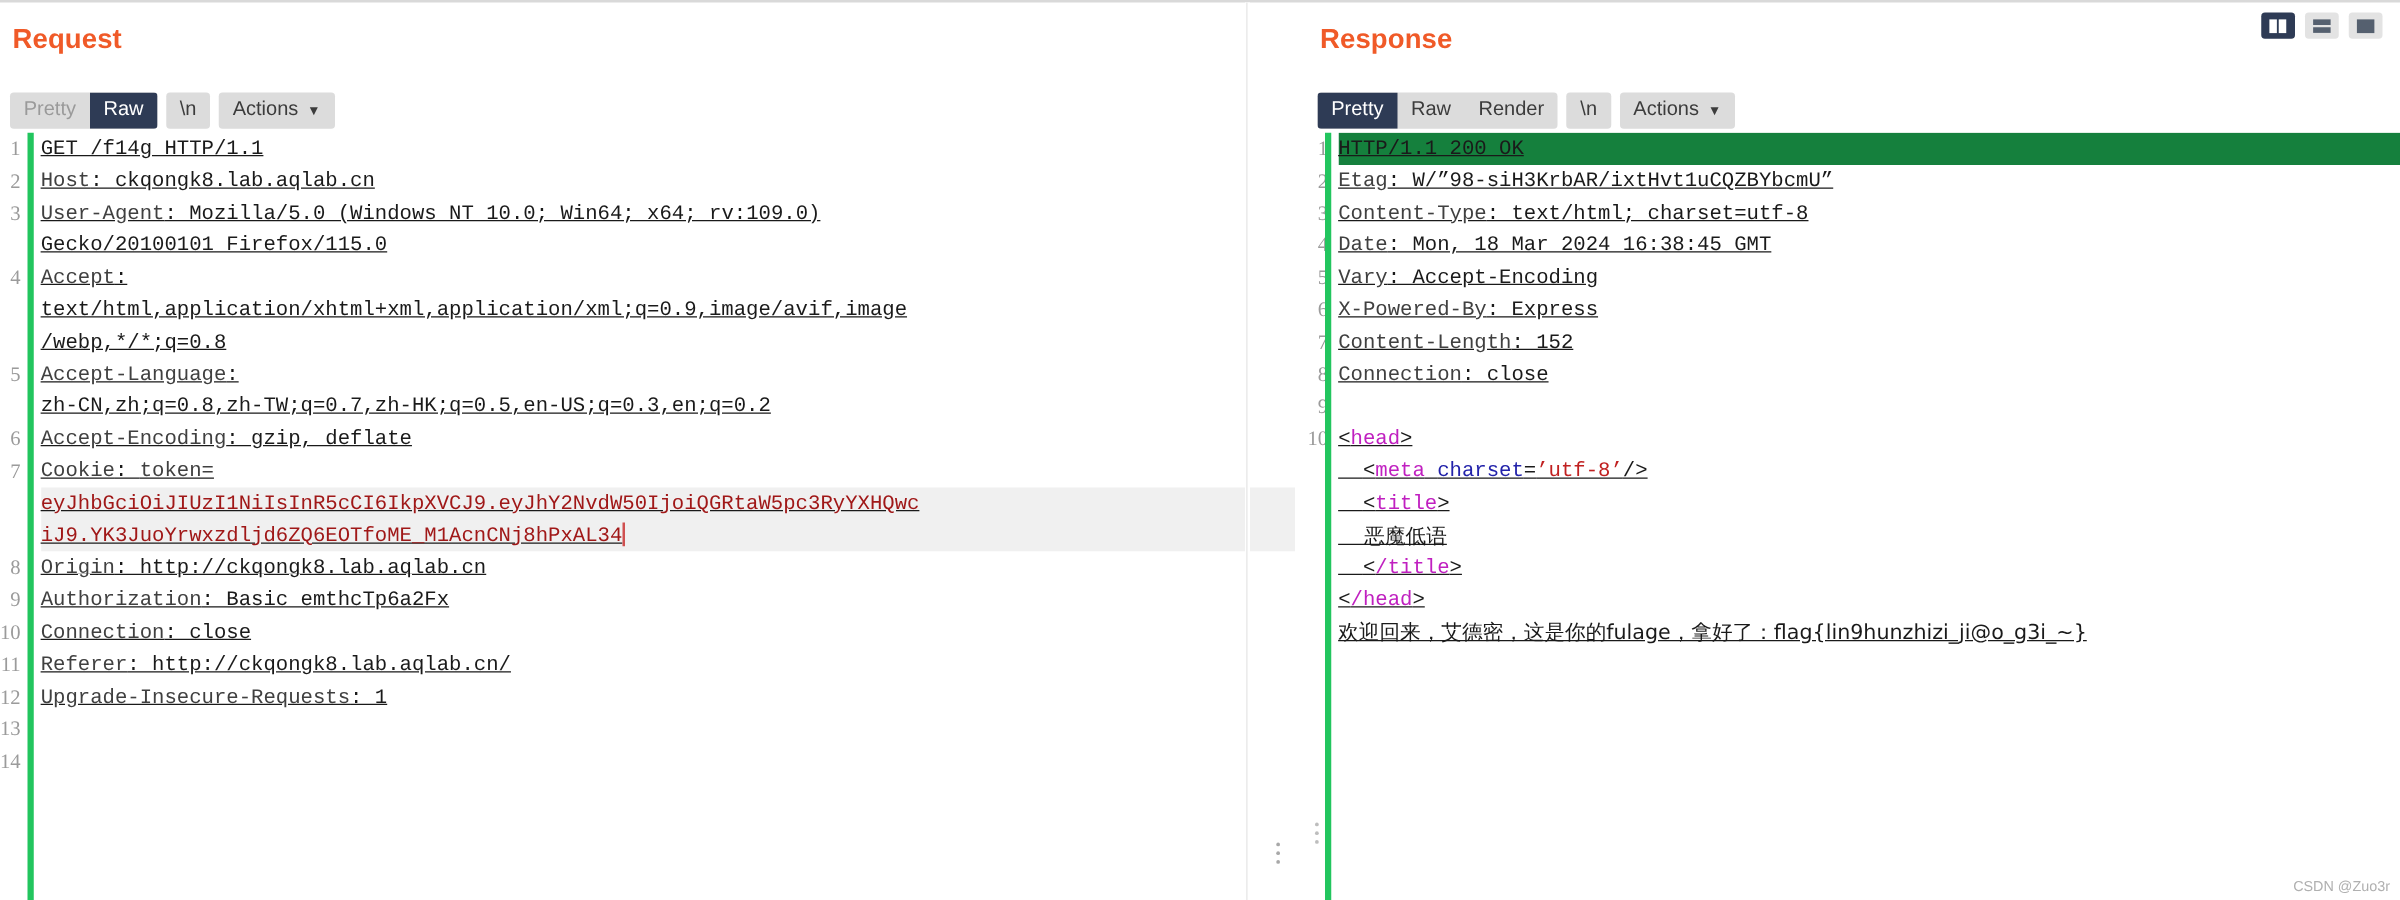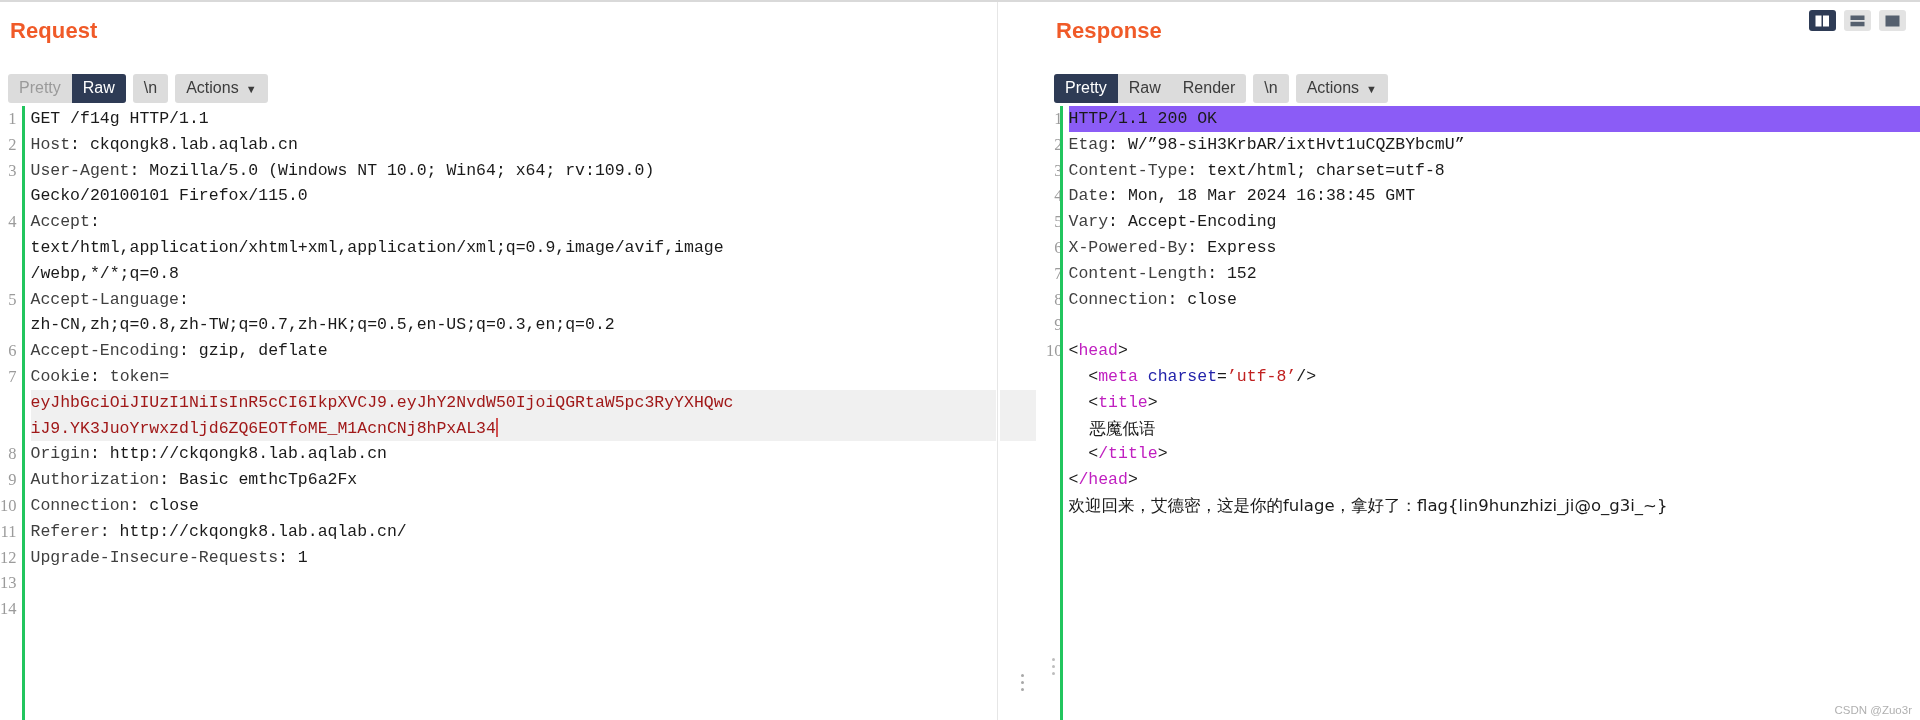--- a/index.html
+++ b/index.html
@@ -154,31 +154,32 @@
     color: #9b9b9b;
     padding-right: 5px;
     user-select: none;
     font-family: "Liberation Serif", serif;
     font-size: 16.5px;
   }
   .gutter div { height: 25.8px; }
   .code {
     flex: 1 1 auto;
     position: relative;
-    border-left: 3px solid #22c55e;
+    border-left: 5px solid #22c55e;
     padding-left: 6px;
     white-space: pre;
     overflow: hidden;
+    text-decoration: underline;
   }
   .code .ln { height: 25.8px; }
   .hdr { color: #404040; }
   .val { color: #1a1a1a; }
   .tok { color: #a01818; }
   .tok-row { background: #f0f0f0; }
-  .status-row { background: #8b5cf6; }
+  .status-row { background: #15803d; }
   .tagname { color: #c020c0; }
   .attr { color: #2222aa; }
   .attrval { color: #c02020; }
   .punct { color: #1a1a1a; }
   .caret-bar {
     display: inline-block;
     width: 2px;
     height: 19px;
     background: #d05050;
     vertical-align: -4px;

